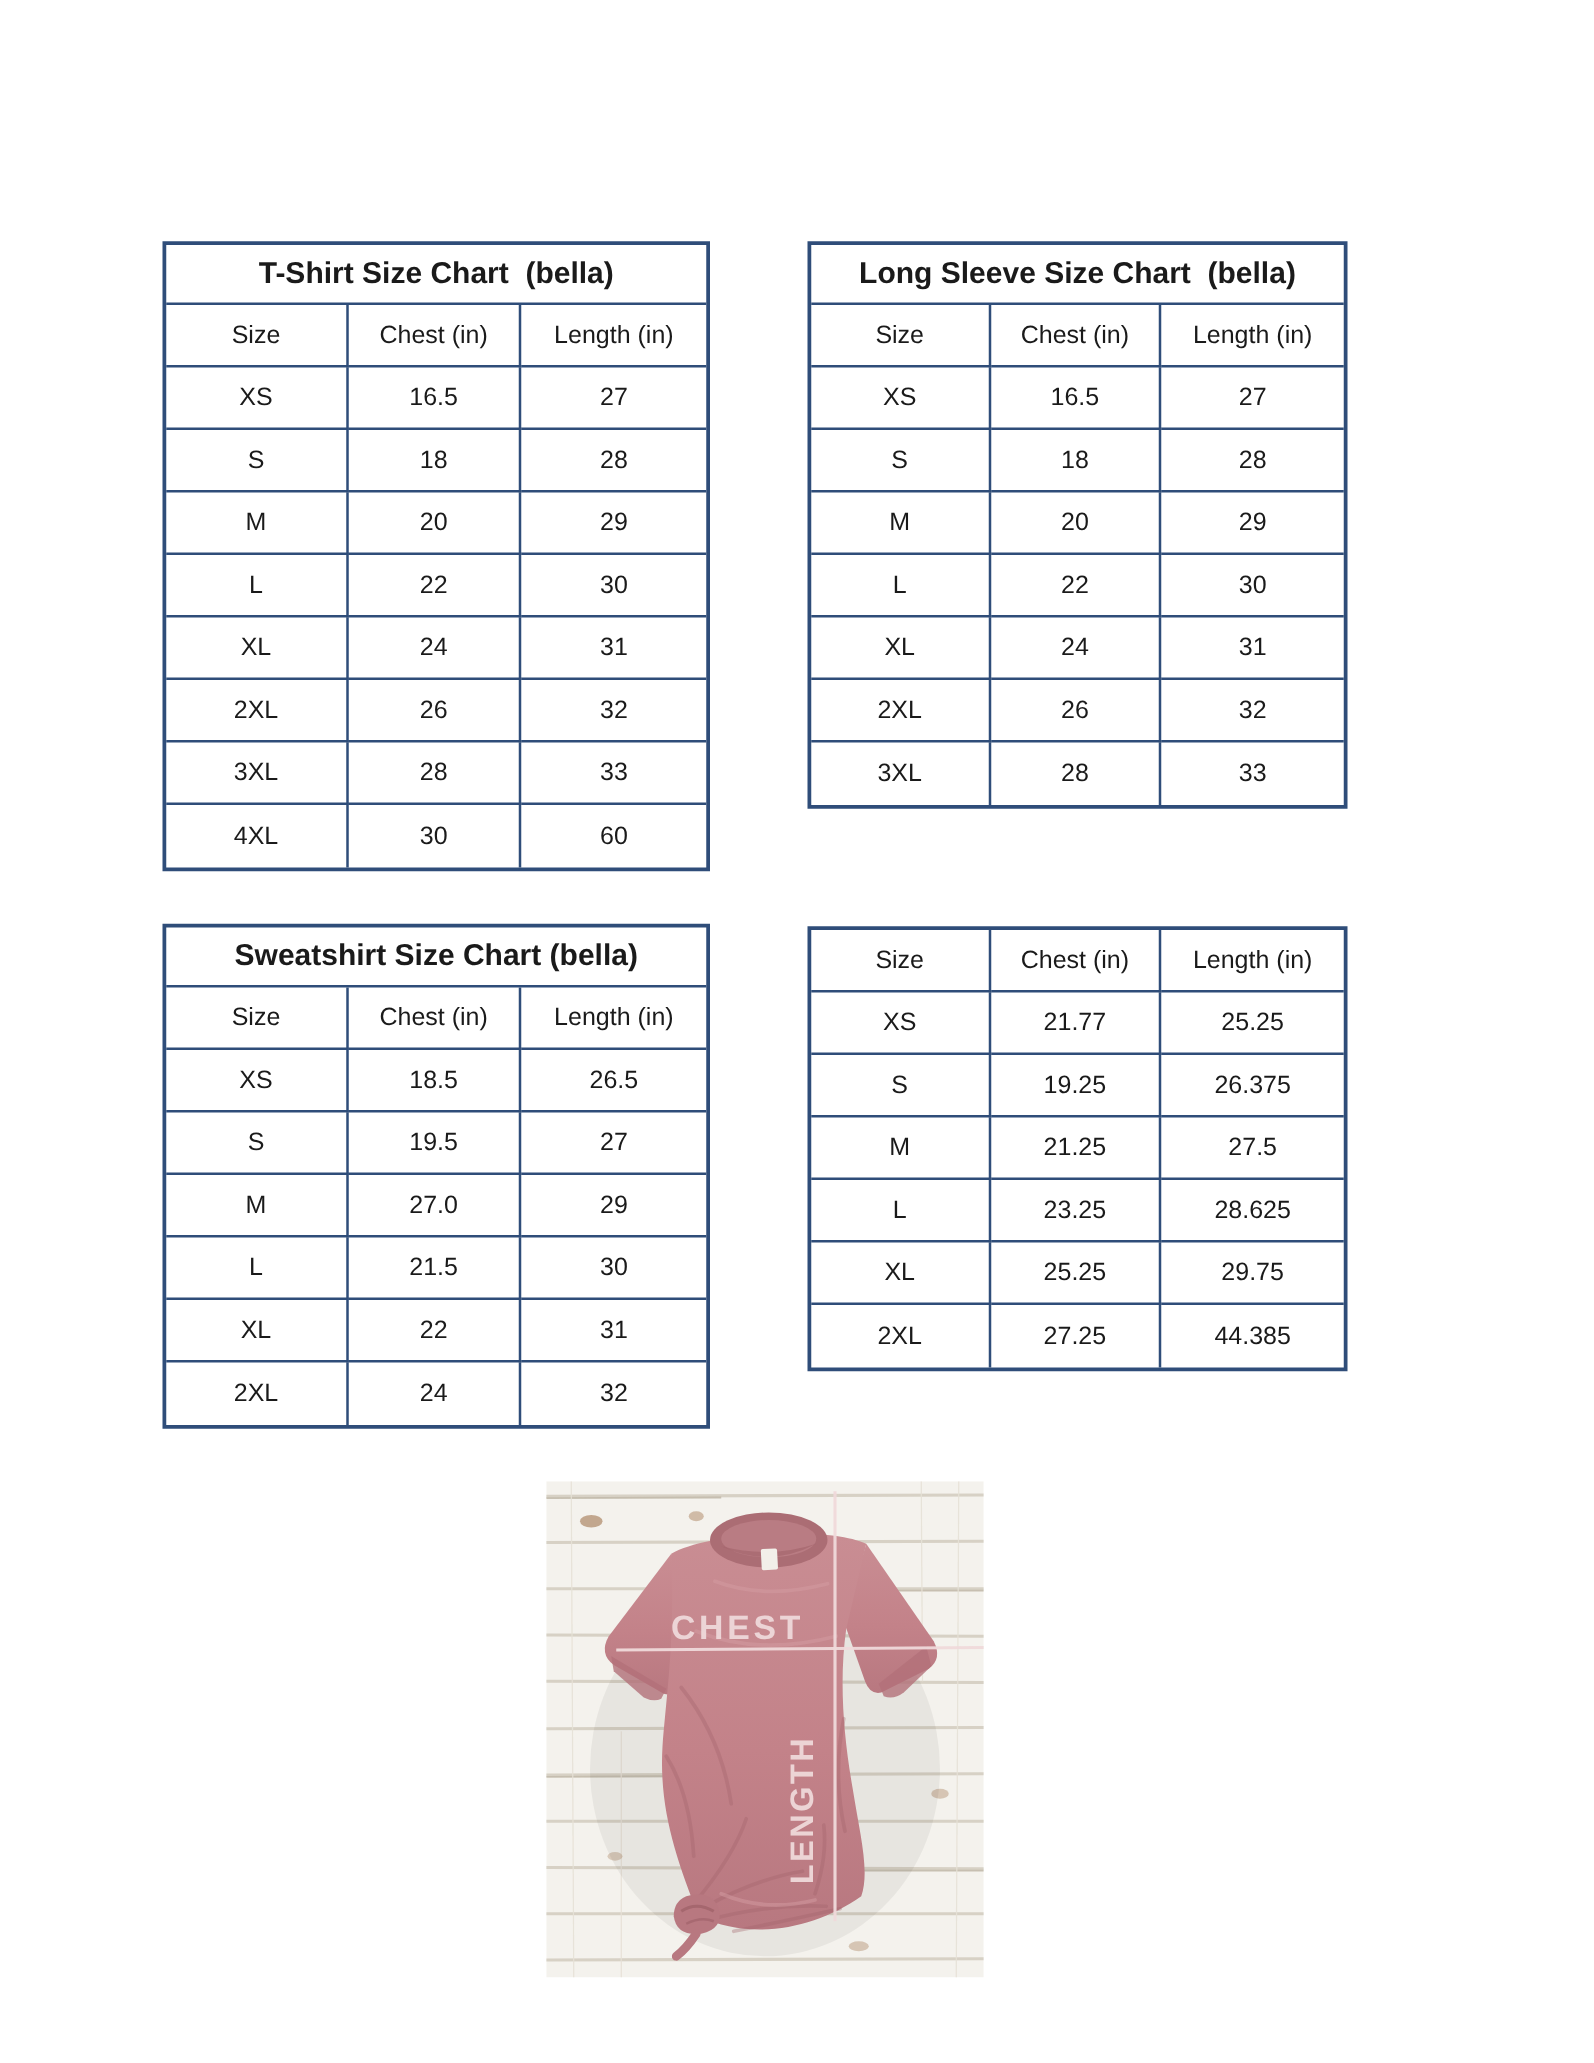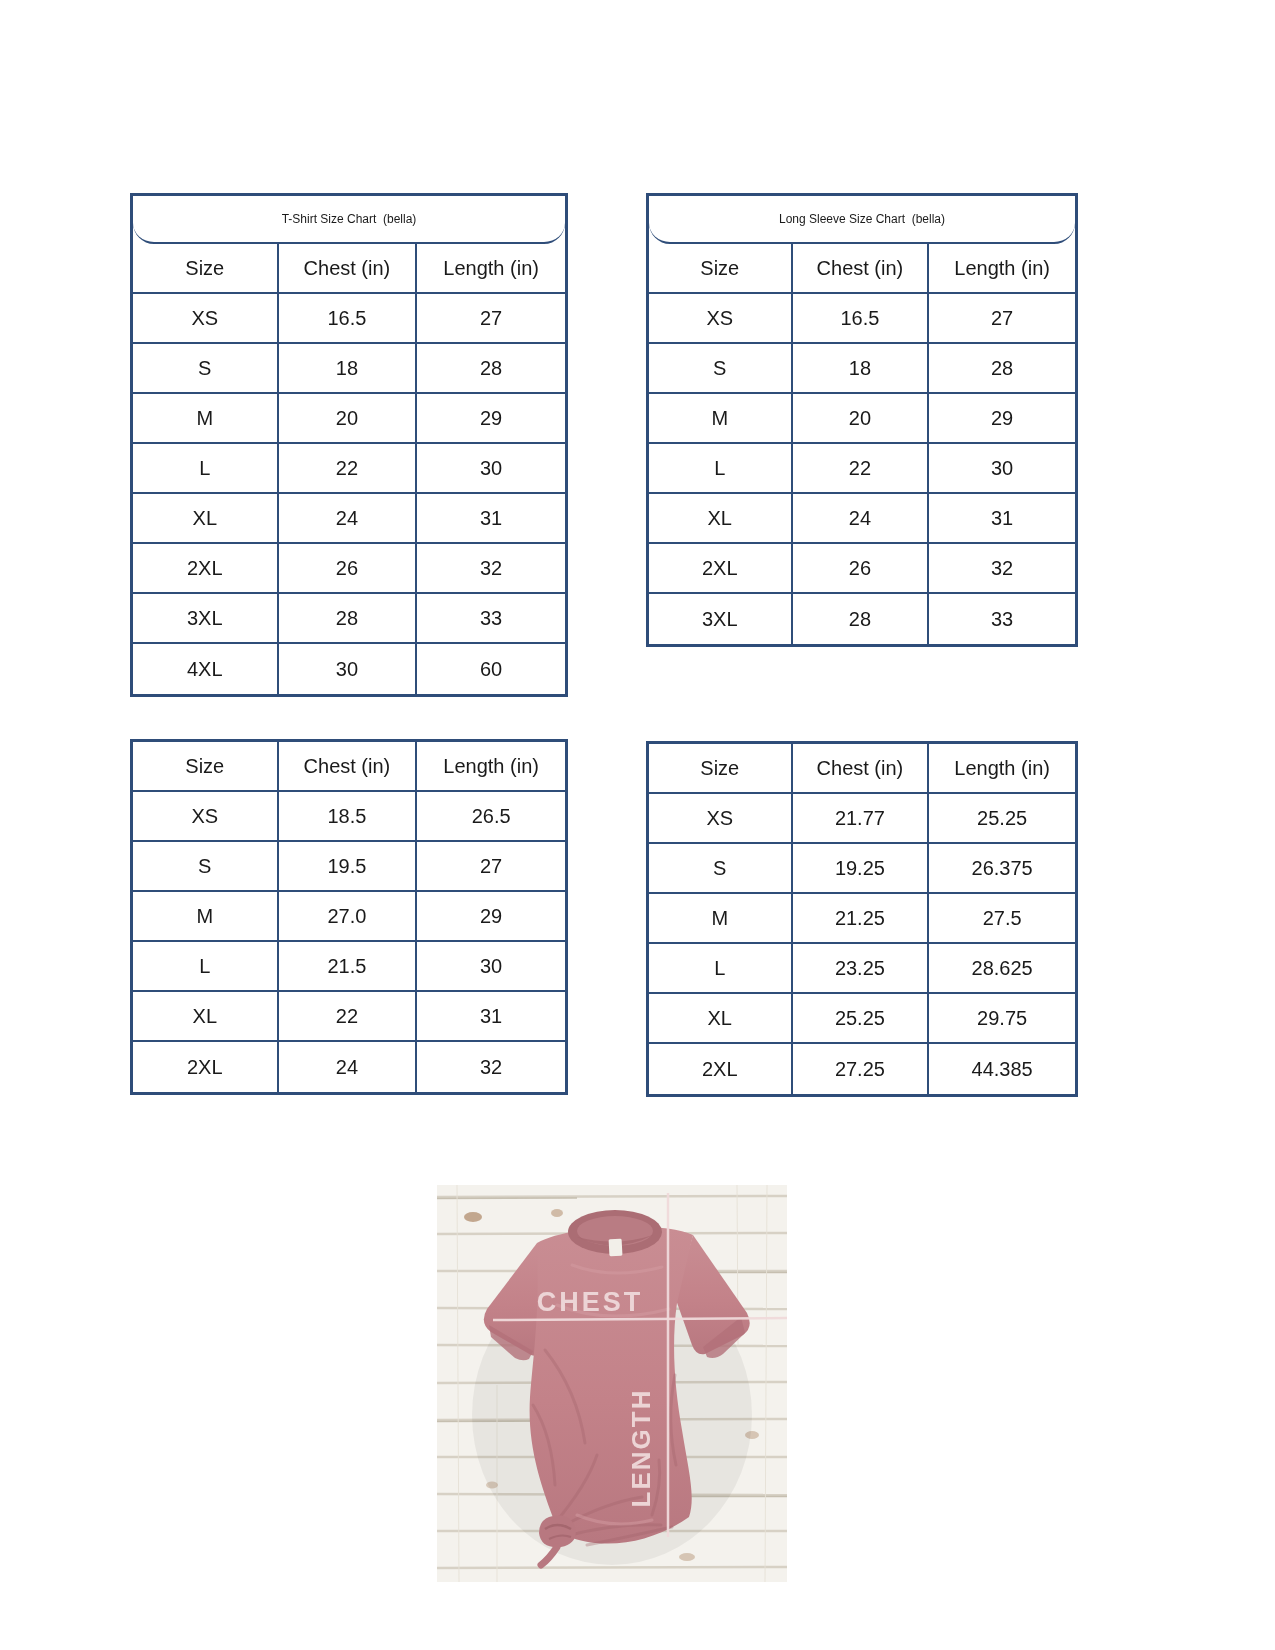--- a/index.html
+++ b/index.html
@@ -11,23 +11,22 @@
   html,body{background:#ffffff;}
   body{font-family:"Liberation Sans","DejaVu Sans",sans-serif;color:var(--text-color);}
   .page{
     position:relative;width:1275px;height:1650px;background:var(--page-bg);overflow:hidden;
   }
   .size-table{
     position:absolute;background:#ffffff;border:3px solid var(--border-color);
   }
   .tbl-title{
     height:48px;display:flex;align-items:center;justify-content:center;
-    font-weight:normal;font-size:12px;white-space:pre;
+    font-weight:bold;font-size:24px;white-space:pre;
     border-bottom:2px solid var(--border-color);
-    border-radius:21px;
   }
   .tbl-grid{
     display:grid;grid-template-columns:33.7% 32.1% 34.2%;
   }
   .cell{
     height:50px;display:flex;align-items:center;justify-content:center;
     font-size:20px;
     border-right:2px solid var(--border-color);
     border-bottom:2px solid var(--border-color);
   }
@@ -100,20 +99,21 @@
         <div class="cell">2XL</div>
         <div class="cell">26</div>
         <div class="cell last-col">32</div>
         <div class="cell last-row">3XL</div>
         <div class="cell last-row">28</div>
         <div class="cell last-col last-row">33</div>
       </div>
     </div>
 
   <div class="size-table" style="left:130px;top:739px;width:438px;">
+      <div class="tbl-title">Sweatshirt Size Chart (bella)</div>
       <div class="tbl-grid">
         <div class="cell">Size</div>
         <div class="cell">Chest (in)</div>
         <div class="cell last-col">Length (in)</div>
         <div class="cell">XS</div>
         <div class="cell">18.5</div>
         <div class="cell last-col">26.5</div>
         <div class="cell">S</div>
         <div class="cell">19.5</div>
         <div class="cell last-col">27</div>

